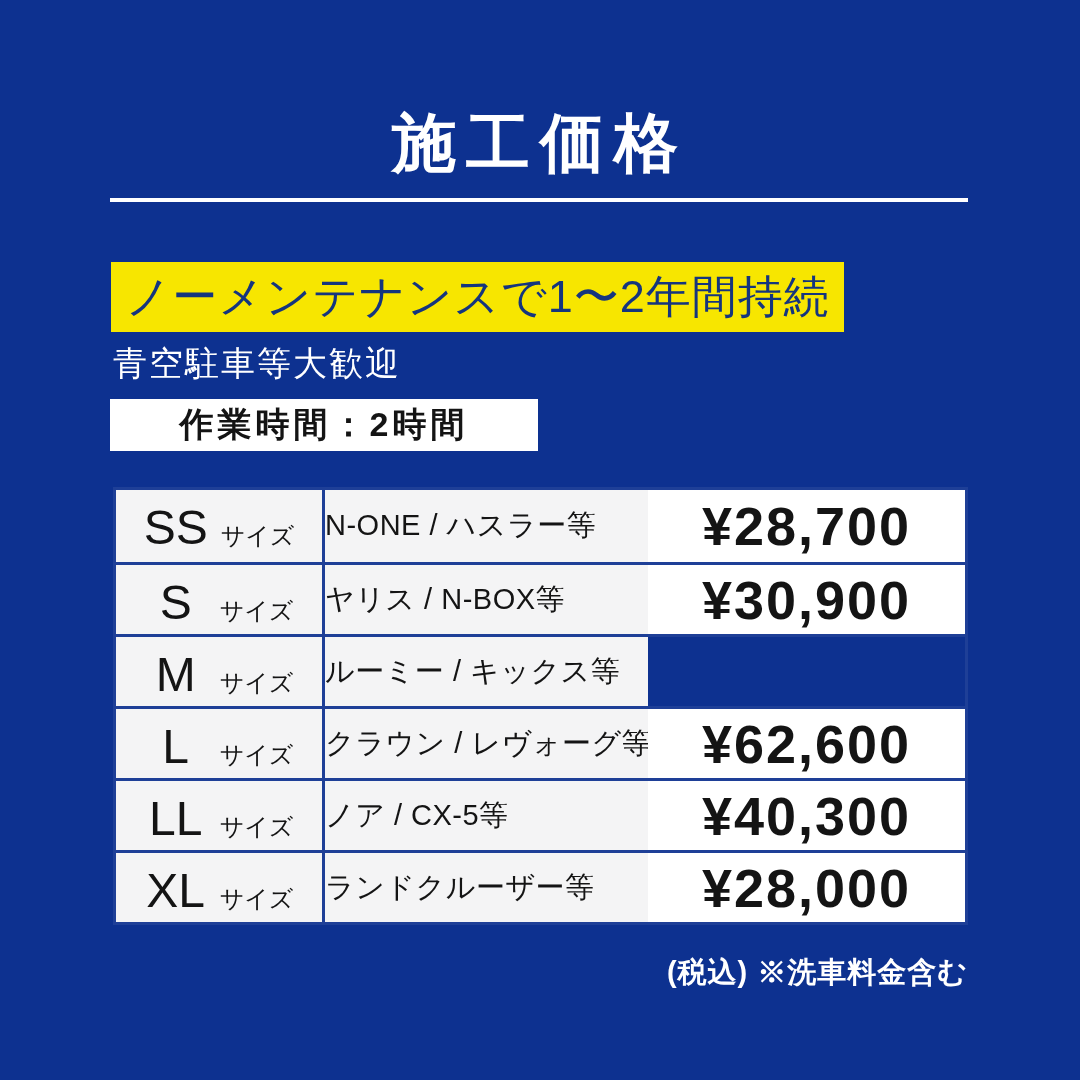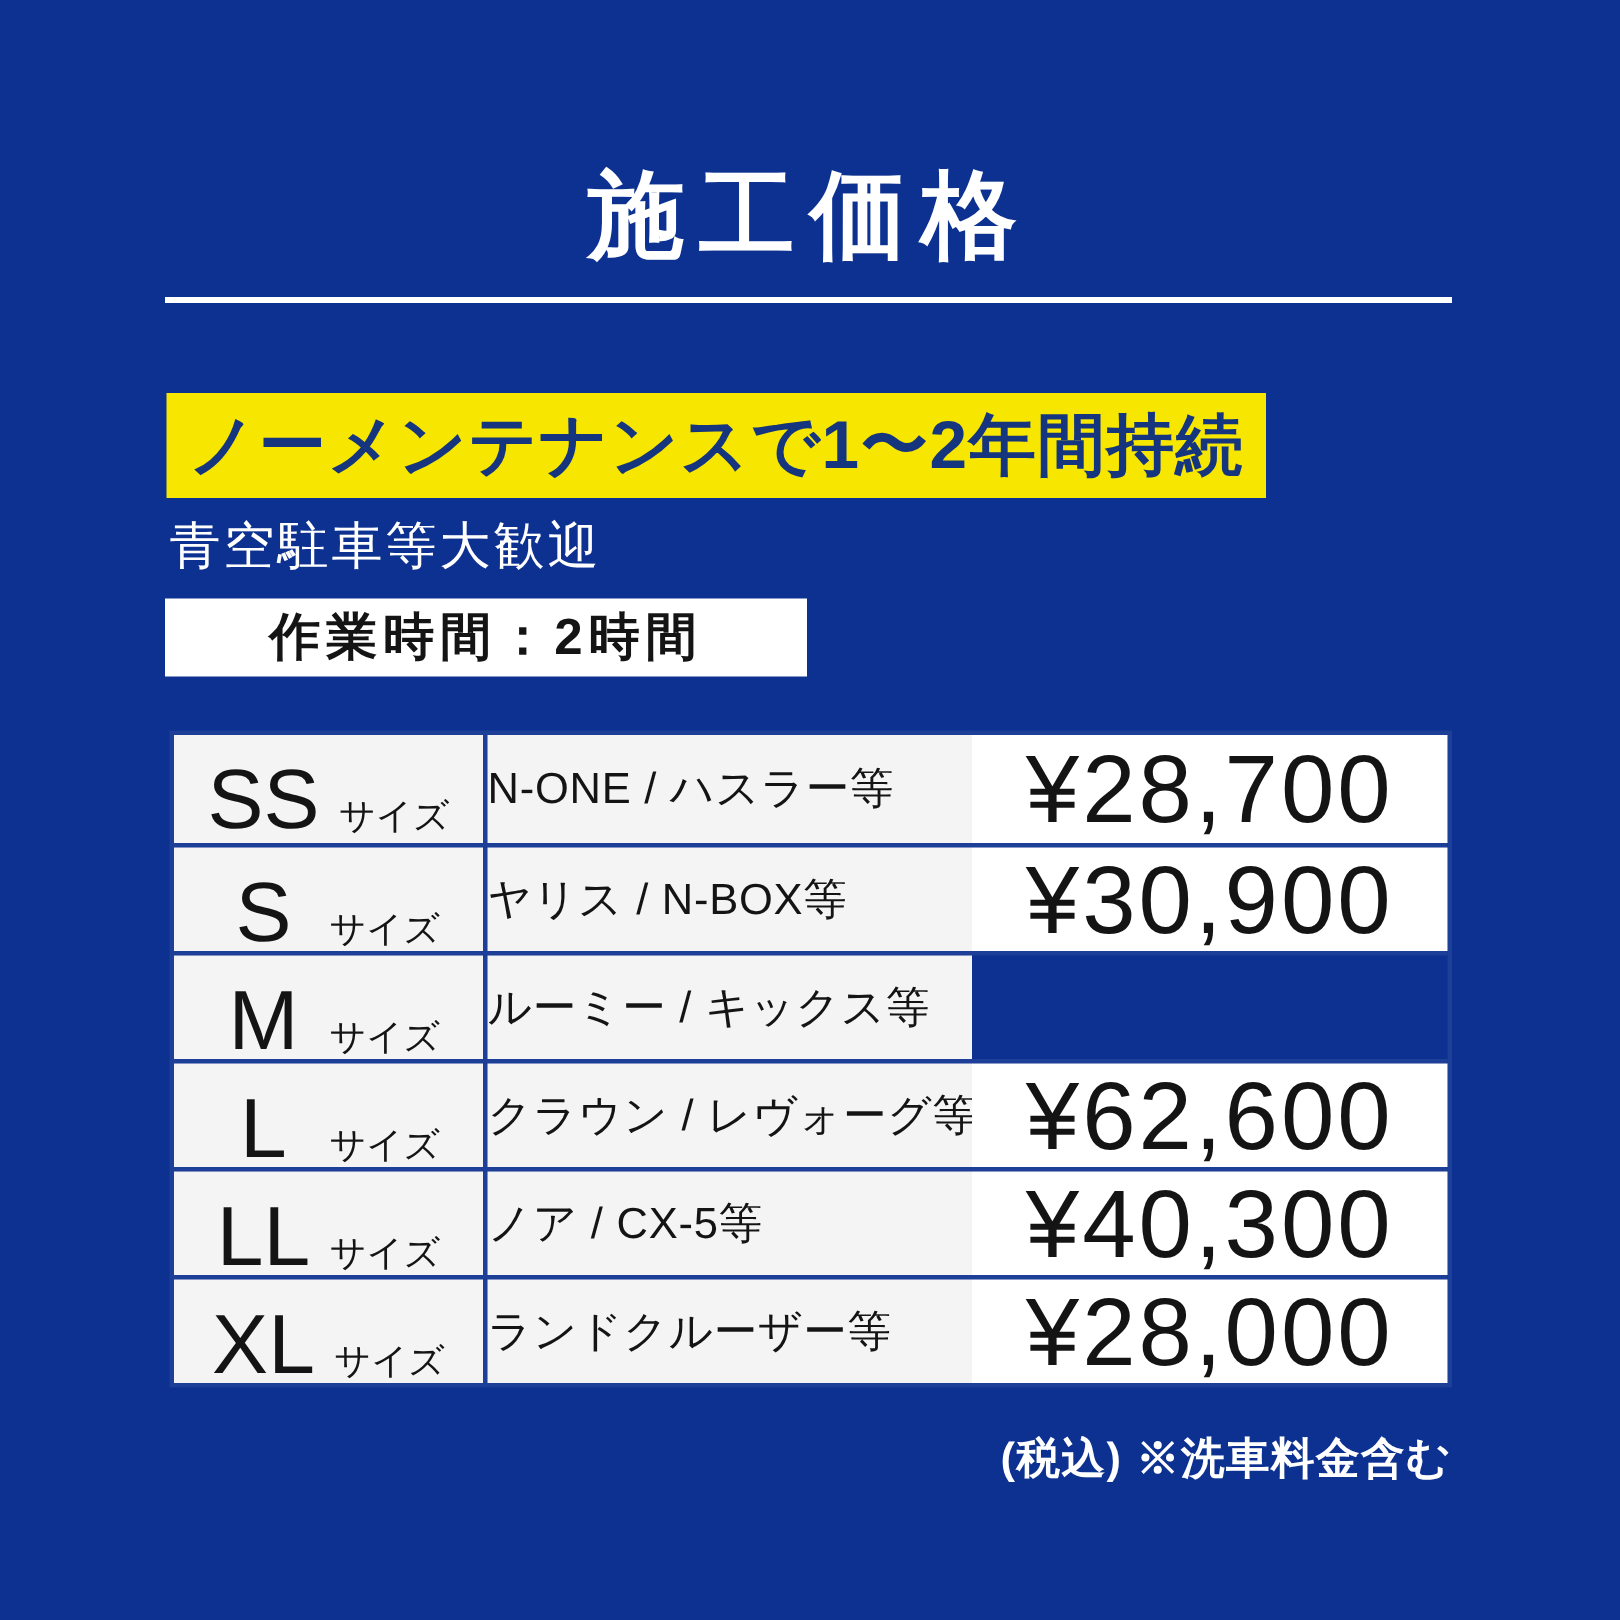--- a/index.html
+++ b/index.html
@@ -37,21 +37,21 @@
     background:var(--white);
   }
   .highlight-banner{
     position:absolute;left:111px;top:262px;
     width:733px;height:70px;
     background:var(--highlight_bg);
     display:flex;align-items:center;justify-content:center;
   }
   .highlight-banner span{
     color:var(--highlight_text);
-    font-size:45px;font-weight:700;
+    font-size:45px;font-weight:400;
     letter-spacing:1px;
     white-space:nowrap;
   }
   .subnote{
     position:absolute;left:113px;top:341px;
     color:var(--white);
     font-size:34px;font-weight:400;
     letter-spacing:2px;
   }
   .worktime-box{
@@ -81,21 +81,21 @@
   .t-size{
     width:206px;
     background:var(--cell_bg);
     display:flex;align-items:baseline;justify-content:center;
     gap:13px;
     padding-top:12px;
   }
   .t-size-letter{
     min-width:62px;text-align:center;
     color:var(--text_dark);
-    font-size:56px;font-weight:500;
+    font-size:48px;font-weight:500;
     line-height:1.1;
   }
   .t-size-suffix{
     color:var(--text_dark);
     font-size:24px;font-weight:400;
   }
   .t-col-divider{
     width:3px;
     background:var(--divider);
   }
@@ -106,21 +106,21 @@
     color:var(--text_dark);
     font-size:29px;font-weight:500;
     letter-spacing:0.5px;
     white-space:nowrap;
   }
   .t-price{
     flex:1;
     background:var(--price_bg);
     display:flex;align-items:center;justify-content:center;
     color:var(--text_dark);
-    font-size:64px;font-weight:400;
+    font-size:54px;font-weight:700;
     letter-spacing:2px;
     white-space:nowrap;
   }
   .footnote{
     position:absolute;right:112px;top:953px;
     color:var(--white);
     font-size:29px;font-weight:700;
     letter-spacing:1px;
     text-align:center;
     white-space:nowrap;

